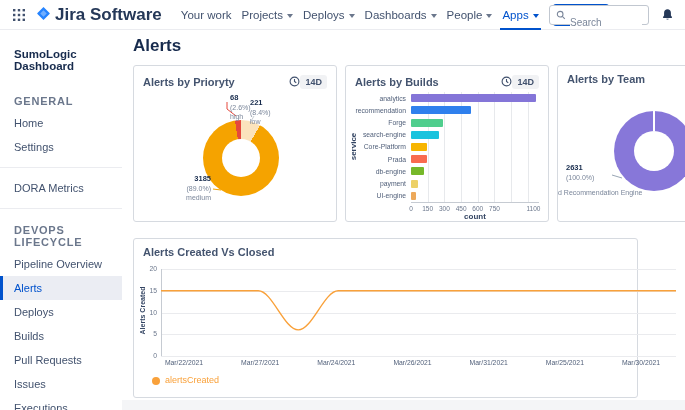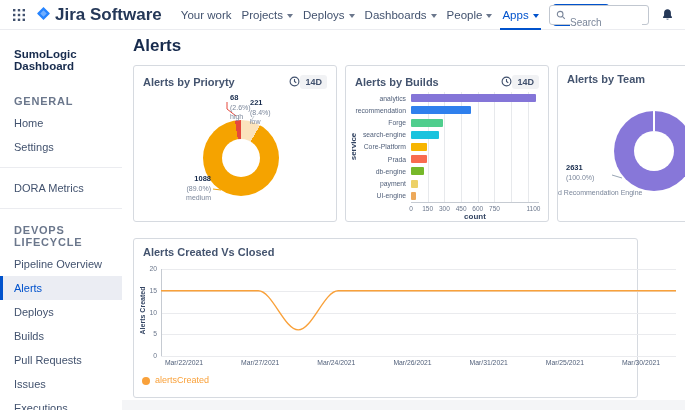--- a/index.html
+++ b/index.html
@@ -70,21 +70,21 @@
   .bar-ticks { position:absolute; left:65px; top:139px; width:128px; height:8px; }
   .bar-ticks span { position:absolute; transform:translateX(-50%); font-size:6.5px; color:#6B778C; }
   .axis-label { position:absolute; font-size:8px; font-weight:bold; color:#344563; }
   .baseline-h { position:absolute; left:65px; top:136px; width:128px; height:1px; background:#C6CBD2; }
 
   
   .hgrid { position:absolute; left:27px; width:515px; height:1px; background:#EAEBEE; }
   .yaxis-line { position:absolute; left:27px; top:30px; width:1px; height:87px; background:#C6CBD2; }
   .ytick { position:absolute; left:0; width:23px; text-align:right; font-size:6.8px; color:#6B778C; }
   .xtick { position:absolute; top:120px; width:64px; text-align:center; font-size:6.8px; color:#505F79; }
-  .legend { position:absolute; left:8px; top:136px; display:flex; align-items:flex-end; gap:5px; }
+  .legend { position:absolute; left:18px; top:136px; display:flex; align-items:flex-end; gap:5px; }
   .legend-dot { width:8px; height:8px; border-radius:50%; }
   .legend-text { font-size:9px; }
 </style>
 </head>
 <body>
 
 <div class="topbar">
   <div class="grid-btn">
     <svg width="12" height="12" viewBox="0 0 12 12">
         <g fill="#42526E">
@@ -197,21 +197,21 @@
       <div class="num">68</div>
       <div>(2.6%)</div>
       <div>high</div>
     </div>
     <div class="chart-label" style="left:116px; top:32px; text-align:left;">
       <div class="num">221</div>
       <div>(8.4%)</div>
       <div>low</div>
     </div>
     <div class="chart-label" style="left:40px; top:108px; width:37px; text-align:right;">
-      <div class="num">1088</div>
+      <div class="num">3185</div>
       <div>(89.0%)</div>
       <div>medium</div>
     </div>
   </div>
 
   <div class="card" id="card-service">
     <div class="card-header">
       <span class="card-title">Alerts by Builds</span>
       <span class="range-ctl">
         <span>

